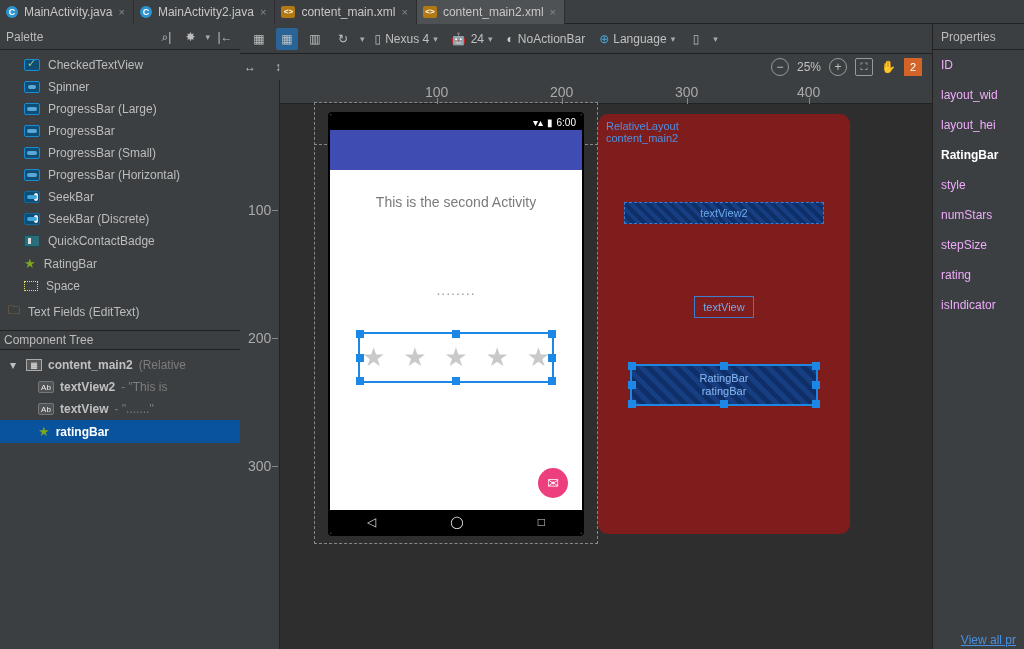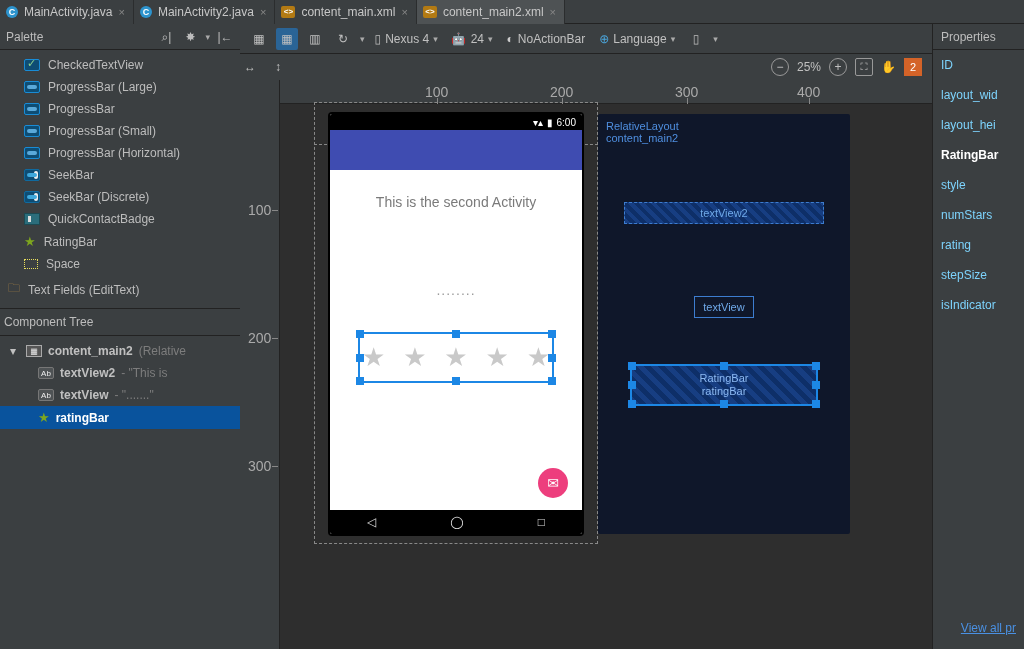--- a/index.html
+++ b/index.html
@@ -77,21 +77,21 @@
   .wi.seek{ border-color:#106a9f; }
   .wi.seek::after{content:"";position:absolute;left:2px;top:3px;width:10px;height:4px;background:#3fa8dc;border-radius:2px;}
   .wi.seek::before{content:"";position:absolute;left:9px;top:1px;width:4px;height:8px;background:#eee;border-radius:2px;}
   .star-icon { color:#7ea61e; font-size:13px; }
   .wi.switch::after{content:"";position:absolute;right:1px;top:1px;width:6px;height:8px;background:#fff;border-radius:1px;}
   .space-icon { width:14px;height:10px;border:1px dotted #eadf5c;display:inline-block;}
   .folder-icon { color:#a98045;font-size:12px;}
   .qcb-icon{width:16px;height:12px;background:#2b6d7b;border:1px solid #1c4a53;display:inline-block;position:relative;}
   .qcb-icon::after{content:"";position:absolute;left:3px;top:2px;width:3px;height:6px;background:#ddd;}
   
-  .tree-header{height:28px;display:flex;align-items:center;padding:0 4px;color:#bdbdbd;background:#3b3f41;border-top:1px solid #222;border-bottom:1px solid #222;}
+  .tree-header{height:20px;display:flex;align-items:center;padding:0 4px;color:#bdbdbd;background:#3b3f41;border-top:1px solid #222;border-bottom:1px solid #222;}
   .tree-list{padding:4px 0;}
   .tree-row{display:flex;align-items:center;gap:6px;padding:4px 4px 4px 10px;color:#c0c0c0;white-space:nowrap;overflow:hidden;}
   .tree-row.sel{background:#09539d;color:#fff;}
   .tree-row .mut{color:#7d7d7d;}
   .arrow{color:#c0c0c0;width:10px;display:inline-block;}
   .tree-lab{width:16px;height:12px;border:1px solid #777;background:#4f5355;display:inline-flex;align-items:center;justify-content:center;color:#eee;font-size:8px;border-radius:2px;}
   .layout-icon{width:16px;height:12px;border:1px solid #aaa;background:#555;display:inline-flex;align-items:center;justify-content:center;color:#eee;font-size:8px;}
   
   .design-toolbar {
     height:30px; display:flex; align-items:center; padding:0 8px; gap:6px;
@@ -141,34 +141,34 @@
   .handle.tm{left:50%;top:-4px;transform:translateX(-50%);}
   .handle.bm{left:50%;bottom:-4px;transform:translateX(-50%);}
   .handle.ml{left:-4px;top:50%;transform:translateY(-50%);}
   .handle.mr{right:-4px;top:50%;transform:translateY(-50%);}
   .stars{display:flex;justify-content:space-between;font-size:26px;color:#c9c9c9;}
   .fab{position:absolute;right:14px;bottom:36px;width:30px;height:30px;border-radius:50%;background:#ed3e7d;color:#fff;display:flex;align-items:center;justify-content:center;font-size:14px;}
   .navbar{position:absolute;left:0;right:0;bottom:0;height:24px;background:#000;color:#ddd;display:flex;justify-content:space-around;align-items:center;font-size:12px;}
   
   .blueprint{
     position:absolute;left:318px;top:10px;width:252px;height:420px;
-    background:#0f172a;border-radius:2px;overflow:hidden;
+    background:#7f1d1d;border-radius:10px;overflow:hidden;
   }
   .bp-text{color:#4f8fe0;font-size:11px;}
   .bp-root{padding:6px 8px;}
   .bp-box{border:1px dashed #3d7dd0;color:#6fa9e8;font-size:11px;text-align:center;padding:4px 0;margin:8px auto;}
   .bp-tv2box{width:200px;margin-top:52px;background:repeating-linear-gradient(45deg,#173e82,#173e82 4px,#0e2f68 4px,#0e2f68 8px);}
   .bp-tvbox{width:60px;margin-top:72px;border:1px solid #3d7dd0;}
   .bp-rating{margin:46px auto 0;width:188px;position:relative;border:2px solid #1c87e5;padding:6px 0;background:repeating-linear-gradient(45deg,#173e82,#173e82 5px,#0e2f68 5px,#0e2f68 10px);}
   .bp-rating .lab{color:#8cb9f2;font-size:11px;text-align:center;line-height:13px;}
   
   .props-header{height:26px;display:flex;align-items:center;padding:0 8px;color:#bdbdbd;border-bottom:1px solid #222;}
-  .prop-row{padding:8px 8px;color:#7dd3fc;white-space:nowrap;overflow:hidden;text-overflow:ellipsis;}
+  .prop-row{padding:8px 8px;color:#f0abfc;white-space:nowrap;overflow:hidden;text-overflow:ellipsis;}
   .prop-row.sel{color:#fff;font-weight:bold;}
-  .footer-link{position:absolute;bottom:14px;right:8px;color:#4a90e2;text-decoration:underline;font-size:12px;}
+  .footer-link{position:absolute;bottom:2px;right:8px;color:#4a90e2;text-decoration:underline;font-size:12px;}
 </style>
 </head>
 <body>
 
 <div class="tabs">
   <div class="tab">
     <span class="icon-c">C</span>
     <span>MainActivity.java</span>
     <span class="close">×</span>
   </div>
@@ -196,20 +196,24 @@
       <span class="title">Palette</span>
       <span class="mini-icon">⌕|</span>
       <span class="mini-icon">✸</span>
       <span class="caret">▾</span>
       <span class="mini-icon">|←</span>
     </div>
     <div class="palette-list">
       <div class="palette-item">
           <span class="wi check"></span>
           <span>CheckedTextView</span>
+        </div>
+      <div class="palette-item">
+          <span class="wi spin"></span>
+          <span>Spinner</span>
         </div>
       <div class="palette-item">
           <span class="wi prog"></span>
           <span>ProgressBar (Large)</span>
         </div>
       <div class="palette-item">
           <span class="wi prog"></span>
           <span>ProgressBar</span>
         </div>
       <div class="palette-item">
@@ -398,18 +402,18 @@
   <div class="col-right" style="position:relative;">
     <div class="props-header">
       <span>Properties</span>
     </div>
     <div class="prop-row">ID</div>
     <div class="prop-row">layout_wid</div>
     <div class="prop-row">layout_hei</div>
     <div class="prop-row sel">RatingBar</div>
     <div class="prop-row">style</div>
     <div class="prop-row">numStars</div>
+    <div class="prop-row">stepSize</div>
     <div class="prop-row">rating</div>
-    <div class="prop-row">stepSize</div>
     <div class="prop-row">isIndicator</div>
     <a class="footer-link">View all pr</a>
   </div>
 </div>
 
 </body></html>

